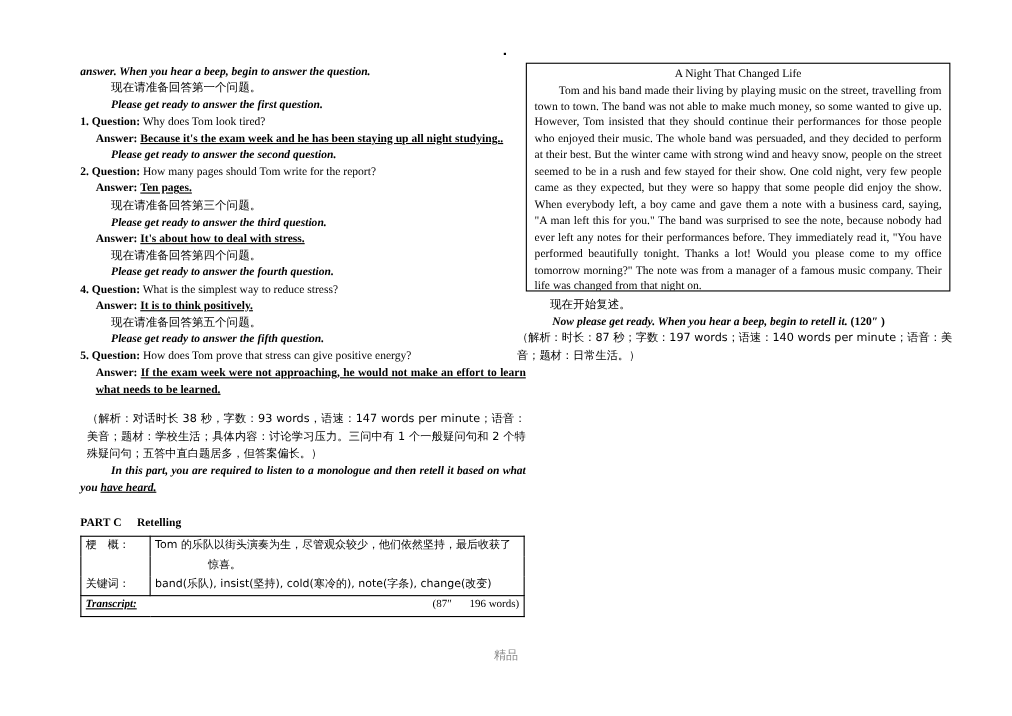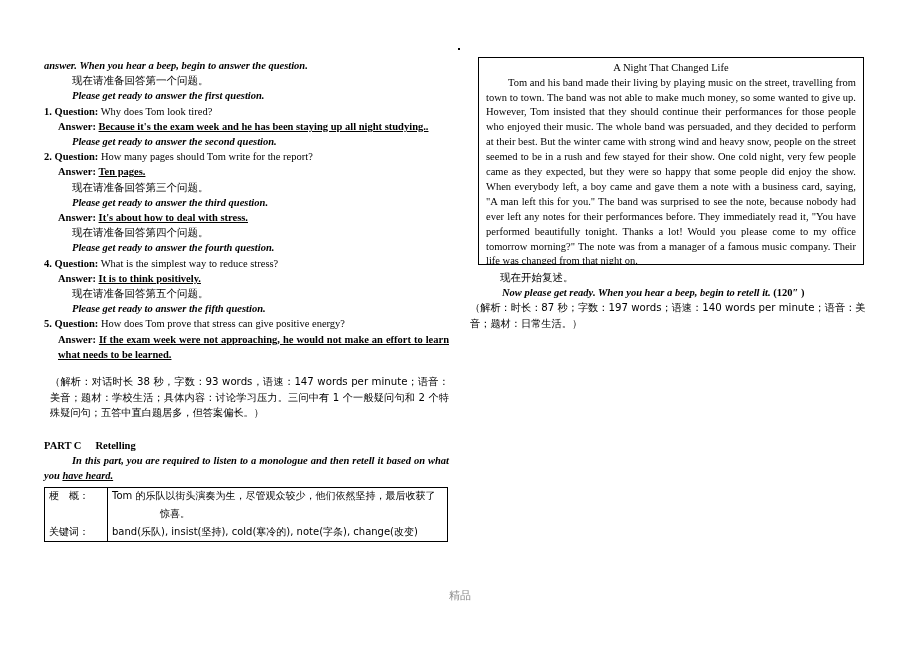--- a/index.html
+++ b/index.html
@@ -12,21 +12,21 @@
     background: #ffffff;
     font-family: "Liberation Serif", "DejaVu Serif", serif;
     color: #000000;
     position: relative;
     overflow: hidden;
   }
 
   
   #left-column {
     position: absolute;
-    left: 44px;
+    left: 73px;
     top: 58px;
     width: 405px;
   }
 
   .line {
     font-size: 10.5px;
     line-height: 15.2px;
     white-space: nowrap;
   }
   .ital { font-style: italic; font-weight: bold; }
@@ -244,25 +244,25 @@
     <span class="qnum">5.</span>
     <span class="qlabel">Question:</span><span> How does Tom prove that stress can give positive energy?</span>
   </div>
   <div class="ans-wrap" style="padding-left:14px;">
     <span class="bold">Answer:</span>
     <span class="ans-text" style="display:inline;margin-top:25px;">If the exam week were not approaching, he would not make an effort to learn what needs to be learned.</span>
   </div>
 
   <div id="analysis-cn">（解析：对话时长 38 秒，字数：93 words，语速：147 words per minute；语音：美音；题材：学校生活；具体内容：讨论学习压力。三问中有 1 个一般疑问句和 2 个特殊疑问句；五答中直白题居多，但答案偏长。）</div>
 
+  <div id="partc-instr">
+    <span class="first">In this part, you are required to listen to a monologue and then retell it based on what you </span><span class="tail">have heard.</span>
+  </div>
   <div id="partc-head">
     <span>PART C</span><span class="gap"></span><span>Retelling</span>
-  </div>
-  <div id="partc-instr">
-    <span class="first">In this part, you are required to listen to a monologue and then retell it based on what you </span><span class="tail">have heard.</span>
   </div>
 
   <table id="summary-table">
     <tbody>
         <tr>
       <td class="nb-top" style="width:54px;">
         <span class="tkey">梗　概：</span>
       </td>
       <td class="nb-top">
         <span class="tval-cn">Tom 的乐队以街头演奏为生，尽管观众较少，他们依然坚持，最后收获了</span>
@@ -275,20 +275,28 @@
       </td>
     </tr>
     <tr>
       <td class="nb-bot">
         <span class="tkey">关键词：</span>
       </td>
       <td class="nb-bot">
         <span class="tval-cn">band(乐队), insist(坚持), cold(寒冷的), note(字条), change(改变)</span>
       </td>
     </tr>
+    <tr class="transcript-row">
+      <td colspan="2">
+        <span class="transcript-left">Transcript:</span>
+        <span class="transcript-right">
+          <span>(87″</span><span class="mono-gap"></span><span>196 words)</span>
+        </span>
+      </td>
+    </tr>
   </tbody>
     </table>
 </div>
 
 <div id="top-dot"></div>
 
 <div id="passage-box">
   <div id="passage-title">A Night That Changed Life</div>
   <div id="passage-body"><span class="indent"></span><span>Tom and his band made their living by playing music on the street, travelling from town to town. The band was not able to make much money, so some wanted to give up. However, Tom insisted that they should continue their performances for those people who enjoyed their music. The whole band was persuaded, and they decided to perform at their best. But the winter came with strong wind and heavy snow, people on the street seemed to be in a rush and few stayed for their show. One cold night, very few people came as they expected, but they were so happy that some people did enjoy the show. When everybody left, a boy came and gave them a note with a business card, saying, "A man left this for you." The band was surprised to see the note, because nobody had ever left any notes for their performances before. They immediately read it, "You have performed beautifully tonight. Thanks a lot! Would you please come to my office tomorrow morning?" The note was from a manager of a famous music company. Their life was changed from that night on.</span></div>
 </div>

